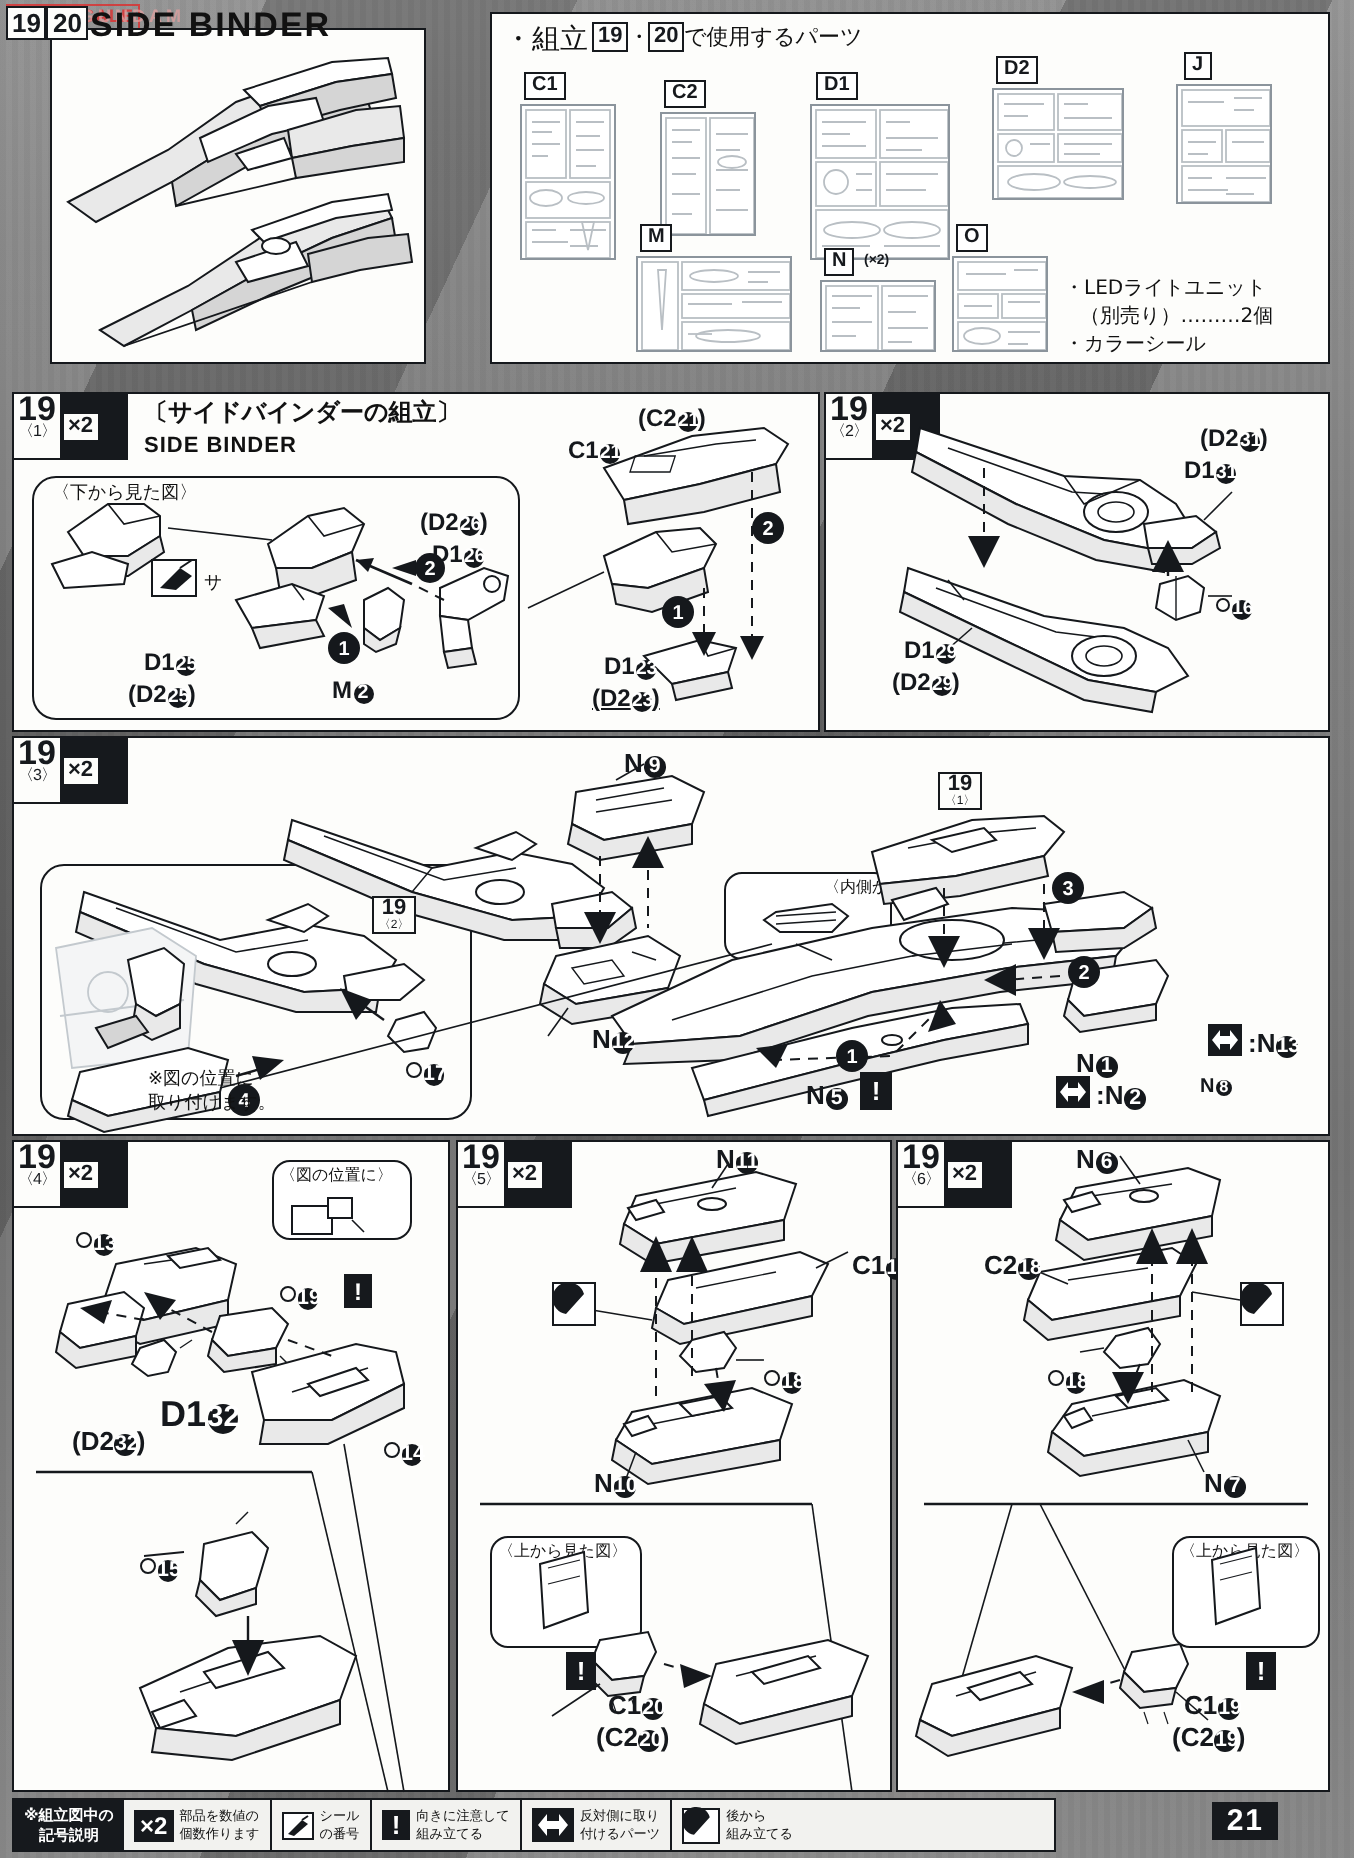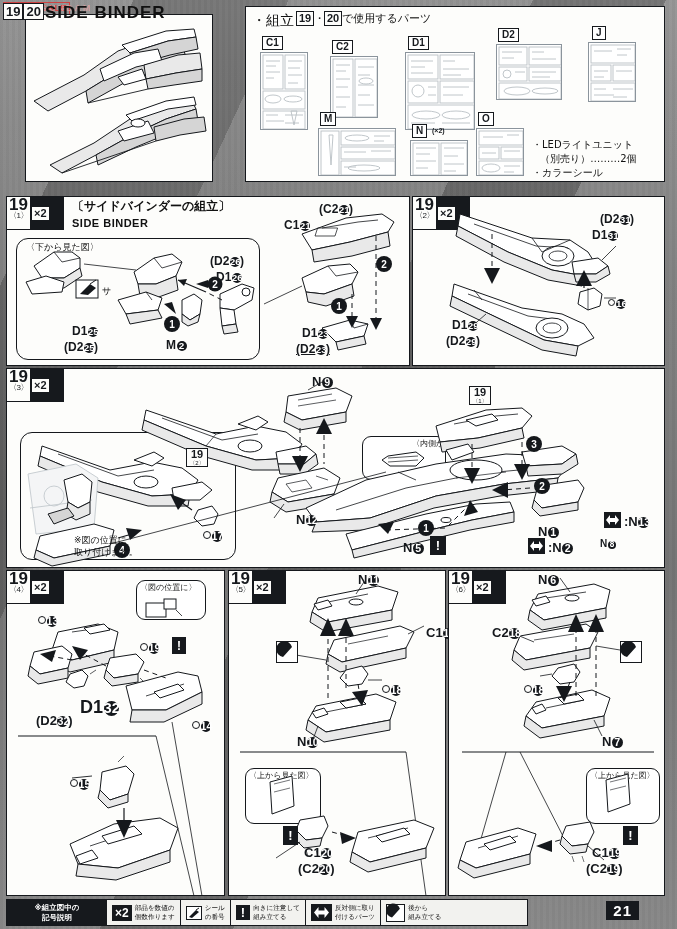--- a/index.html
+++ b/index.html
@@ -78,21 +78,21 @@
   
   .inset{position:absolute;border:1.4px solid #15181c;border-radius:12px;box-sizing:border-box;
      background:transparent;}
   .insetSm{position:absolute;border:1.3px solid #15181c;border-radius:9px;box-sizing:border-box;
      background:#fff;}
 
   
   #legend{position:absolute;left:6px;top:899px;width:522px;height:27px;
      background:#f2f2ef;border:1.4px solid #15181c;box-sizing:border-box;display:flex;align-items:stretch;}
   .legendHead{background:#16191d;color:#fff;display:flex;flex-direction:column;
-     justify-content:center;align-items:center;width:100px;font-size:7.5px;line-height:9.5px;
+     justify-content:center;align-items:center;width:55px;font-size:7.5px;line-height:9.5px;
      font-weight:bold;box-sizing:border-box;padding:0 2px;text-align:center;}
   .legendCell{display:flex;align-items:center;gap:3px;padding:0 5px;box-sizing:border-box;
      border-right:1.1px solid #15181c;}
   .legendCell:last-child{border-right:none;}
   .legendTxt{font-size:6.6px;line-height:8.2px;color:#111;white-space:pre-line;}
   .pagenum{position:absolute;right:38px;top:901px;background:#16191d;color:#fff;
      font-family:"Liberation Sans",sans-serif;font-weight:bold;font-size:15px;
      padding:1px 7px;letter-spacing:1px;}
 
   

